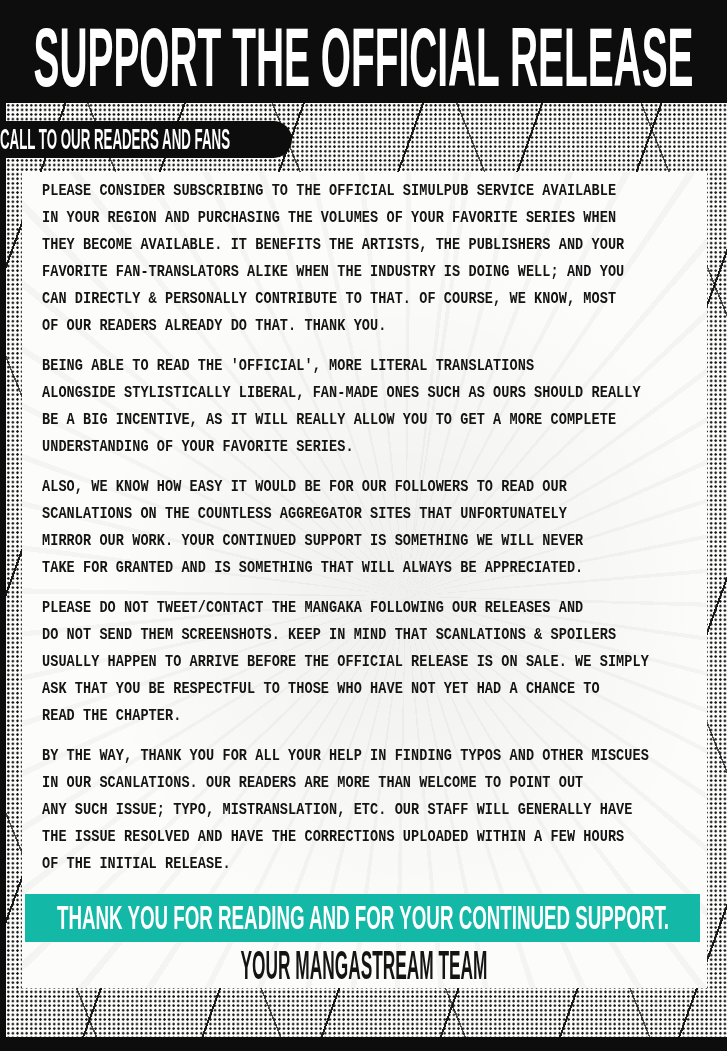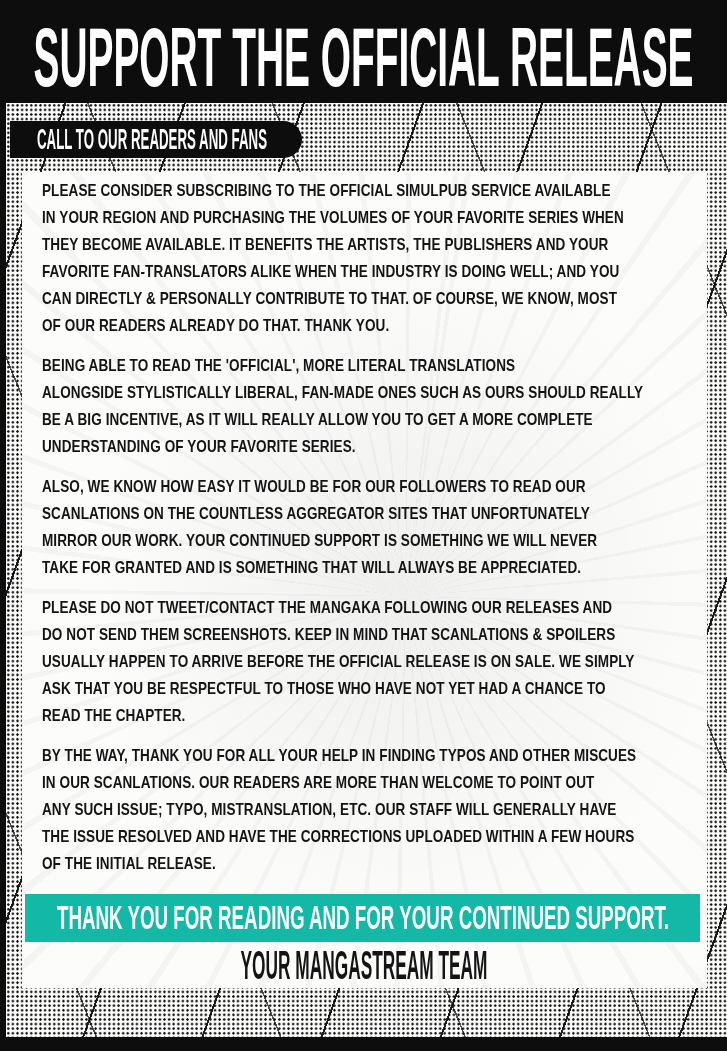--- a/index.html
+++ b/index.html
@@ -31,37 +31,37 @@
     left: 0; top: 0; right: 0; height: 103px;
     background: #0d0d0d;
     display: flex; align-items: flex-end; justify-content: center;
   }
   .header svg { display: block; margin-bottom: 13px; }
   .display-text { font-family: "Liberation Sans", sans-serif; font-weight: bold; }
 
   
   .ribbon {
     position: absolute;
-    left: 10px; top: 121px; width: 292px; height: 37px;
+    left: 0; top: 121px; width: 292px; height: 37px;
     background: #0d0d0d;
     border-radius: 0 19px 19px 0;
     display: flex; align-items: center;
-    padding-left: 27px;
     box-sizing: border-box;
   }
 
   
   .panel {
     position: absolute;
     left: 22px; top: 172px; width: 685px; height: 816px;
     background:
       repeating-conic-gradient(from 8deg at 56% 52%, rgba(0,0,0,0.03) 0 0.8deg, rgba(0,0,0,0) 0.8deg 6.4deg),
       radial-gradient(ellipse at 56% 52%, rgba(0,0,0,0.05), rgba(0,0,0,0) 58%),
       #fcfcfb;
     overflow: hidden;
+    font-family: Liberation Mono, monospace;
   }
 
   .paras {
     position: absolute;
     left: 20px; top: 5px;
     width: 800px;
     transform: scaleX(0.82);
     transform-origin: 0 0;
   }
   .para {

